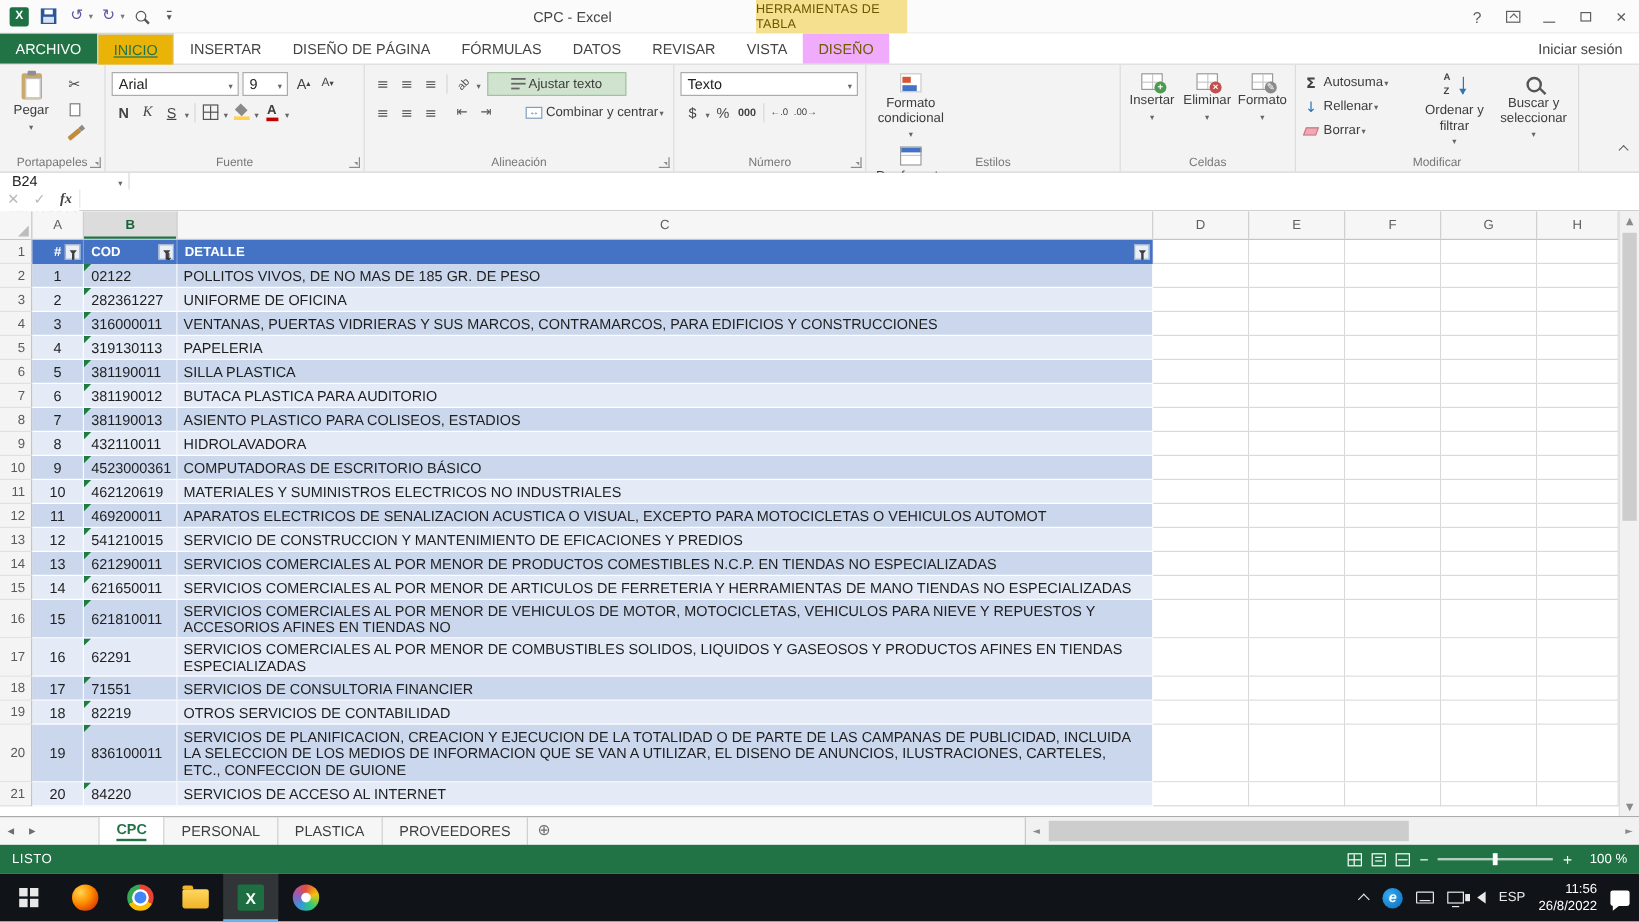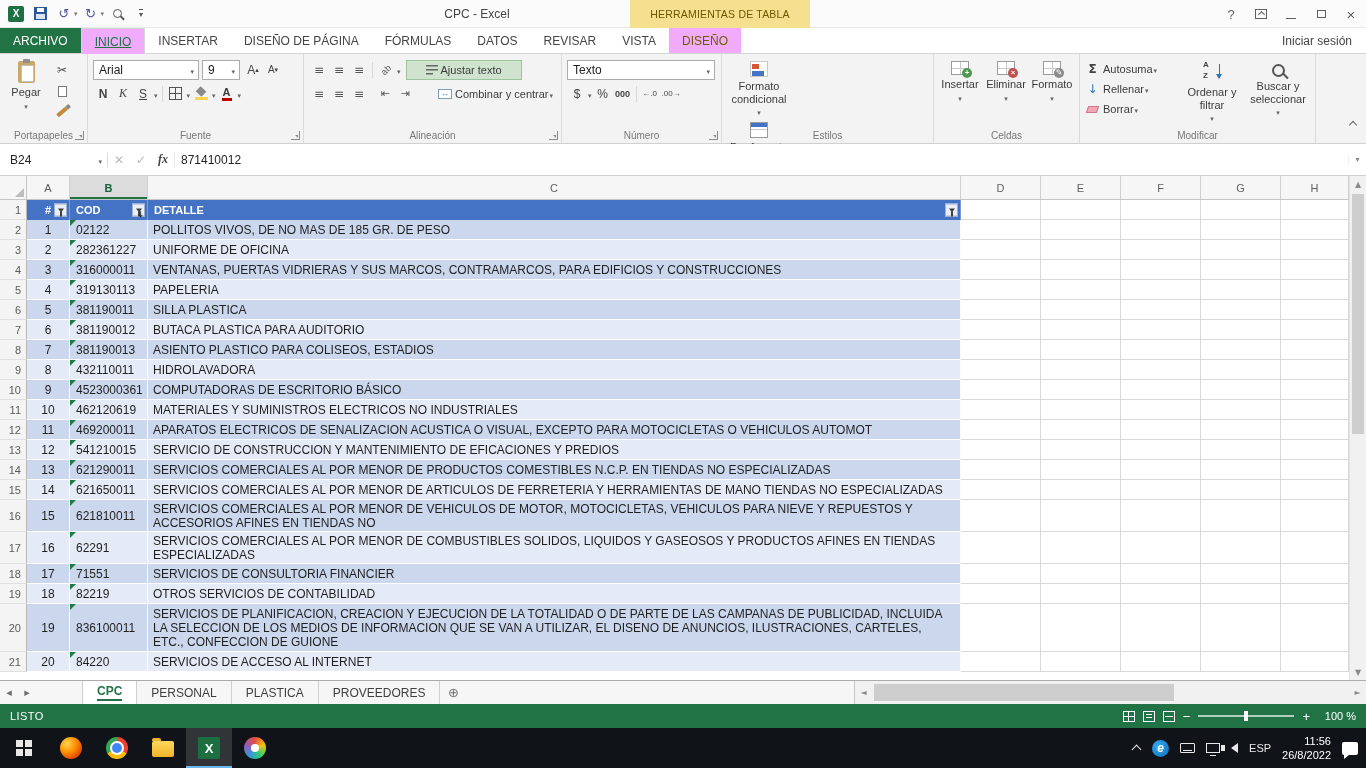--- a/index.html
+++ b/index.html
@@ -14,35 +14,35 @@
   .qbtn{width:22px;height:22px;display:flex;align-items:center;justify-content:center;color:#5A5AA0;font-size:13px;}
   .ic-xl{width:16px;height:16px;background:#1E7145;color:#fff;font-size:10px;font-weight:bold;display:flex;align-items:center;justify-content:center;border-radius:2px;}
   .ic-save{width:13px;height:13px;background:#2B579A;position:relative;}
   .ic-save::before{content:"";position:absolute;top:1px;left:3px;width:7px;height:4px;background:#fff;}
   .ic-save::after{content:"";position:absolute;bottom:1px;left:2px;width:9px;height:5px;background:#D9E2F3;}
   .qdd{font-size:7px;color:#777;margin-left:-3px;}
   .ic-mag{width:9px;height:9px;border:1.5px solid #555;border-radius:50%;position:relative;}
   .ic-mag::after{content:"";position:absolute;width:5px;height:1.5px;background:#555;transform:rotate(45deg);right:-4px;bottom:-1px;}
   .qcust{font-size:8px;color:#555;border-top:1px solid #555;line-height:1;padding-top:1px;}
   .wtitle{position:absolute;left:392px;width:170px;text-align:center;font-size:12px;color:#444;}
-  .ctxblock{position:absolute;left:630px;top:0;width:180px;height:28px;background:#F4E08E;display:flex;align-items:center;justify-content:center;font-size:10.5px;color:#6B5900;letter-spacing:.2px;}
+  .ctxblock{position:absolute;left:630px;top:0;width:126px;height:28px;background:#F4E08E;display:flex;align-items:center;justify-content:center;font-size:10.5px;color:#6B5900;letter-spacing:.2px;}
   .tbright{position:absolute;right:0;top:0;height:28px;display:flex;align-items:center;}
   .wbtn{width:30px;height:26px;display:flex;align-items:center;justify-content:center;color:#5F5F5F;font-size:13px;}
   .ic-ribopt{width:12px;height:10px;border:1px solid #5F5F5F;position:relative;}
   .ic-ribopt::after{content:"";position:absolute;left:3px;top:2px;width:4px;height:4px;border-left:1px solid #5F5F5F;border-top:1px solid #5F5F5F;transform:rotate(45deg);}
   .ic-min{width:10px;height:1px;background:#5F5F5F;margin-top:8px;}
   .ic-rest{width:9px;height:8px;border:1px solid #5F5F5F;position:relative;background:#FBFBFB;}
   .ic-rest::before{content:"";position:absolute;top:-3px;left:2px;width:9px;height:8px;border:1px solid #5F5F5F;z-index:-1;}
   .wbtn.close{font-size:15px;}
 
   
   .tabrow{position:absolute;top:28px;left:0;right:0;height:26px;background:#FFFFFF;border-bottom:1px solid #D4D4D4;display:flex;align-items:stretch;}
   .rtab{padding:6px 13px 5px;font-size:12px;color:#444;white-space:nowrap;}
   .rtab.file{background:#217346;color:#fff;}
-  .rtab.active{background:#f0abfc;border:1px solid #D4D4D4;border-bottom:none;color:#217346;margin-bottom:-1px;text-decoration:underline;}
+  .rtab.active{background:#eab308;border:1px solid #D4D4D4;border-bottom:none;color:#217346;margin-bottom:-1px;text-decoration:underline;}
   .rtab.ctx{background:#f0abfc;color:#6E5C00;}
   .signin{margin-left:auto;padding:6px 14px 0 0;font-size:12px;color:#444;}
 
   
   .ribbon{position:absolute;top:54px;left:0;right:0;height:90px;background:#F3F3F3;border-bottom:1px solid #D0D0D0;display:flex;align-items:stretch;}
   .rgroup{position:relative;border-right:1px solid #DCDCDC;padding:3px 3px 16px;flex:none;}
   .glbl{position:absolute;bottom:2px;left:0;right:0;text-align:center;font-size:10px;color:#777;}
   .launcher{position:absolute;right:3px;bottom:3px;width:9px;height:9px;border-right:1px solid #8A8A8A;border-bottom:1px solid #8A8A8A;}
   .launcher::after{content:"";position:absolute;right:1px;bottom:1px;width:0;height:0;border-top:3px solid #8A8A8A;border-left:3px solid transparent;}
   .gbody{display:flex;height:100%;}
@@ -117,21 +117,21 @@
   .ic-sort .az{position:absolute;left:1px;font-size:8px;font-weight:bold;color:#444;line-height:1;font-style:normal;}
   .ic-sort .az:nth-child(2){top:11px;}
   .ic-sort .sarr{position:absolute;right:2px;top:3px;width:1.5px;height:14px;background:#2E75B6;}
   .ic-sort .sarr::after{content:"";position:absolute;bottom:-1px;left:-2.5px;border-left:3px solid transparent;border-right:3px solid transparent;border-top:5px solid #2E75B6;}
   .ic-find{width:13px;height:13px;border:2px solid #555;border-radius:50%;position:relative;margin-top:3px;}
   .ic-find::after{content:"";position:absolute;width:7px;height:2px;background:#555;transform:rotate(45deg);right:-6px;bottom:-2px;}
   .collapse{position:absolute;right:9px;bottom:16px;width:8px;height:8px;}
   .collapse::after{content:"";position:absolute;left:1px;top:3px;width:5px;height:5px;border-left:1.5px solid #666;border-top:1.5px solid #666;transform:rotate(45deg);}
 
   
-  .fbar{position:absolute;top:144px;left:0;right:0;height:32px;background:#FFFFFF;border-bottom:1px solid #CFCFCF;display:flex;align-items:center;}
+  .fbar{position:absolute;top:144px;left:0;right:0;height:32px;background:#FFFFFF;border-bottom:1px solid #CFCFCF;display:flex;align-items:flex-start;flex-direction:column;}
   .namebox{width:108px;display:flex;align-items:center;justify-content:space-between;padding:0 4px 0 10px;border-right:1px solid #D9D9D9;font-size:12px;color:#222;}
   .fxbtns{display:flex;align-items:center;border-right:1px solid #E6E6E6;}
   .fxb{width:22px;text-align:center;font-size:12px;}
   .fxb.dis{color:#B8B8B8;}
   .fxb.fx{color:#444;font-family:"Liberation Serif",serif;font-style:italic;font-weight:bold;}
   .fxinput{flex:1;display:flex;align-items:center;padding-left:6px;font-size:12px;color:#1F1F1F;background:#fff;}
   .fbardd{width:18px;display:flex;align-items:center;justify-content:center;color:#8A8A8A;font-size:8px;border-left:1px solid #EFEFEF;}
 
   
   .sheet{position:absolute;top:176px;left:0;width:1349px;height:504px;background:#fff;overflow:hidden;}

